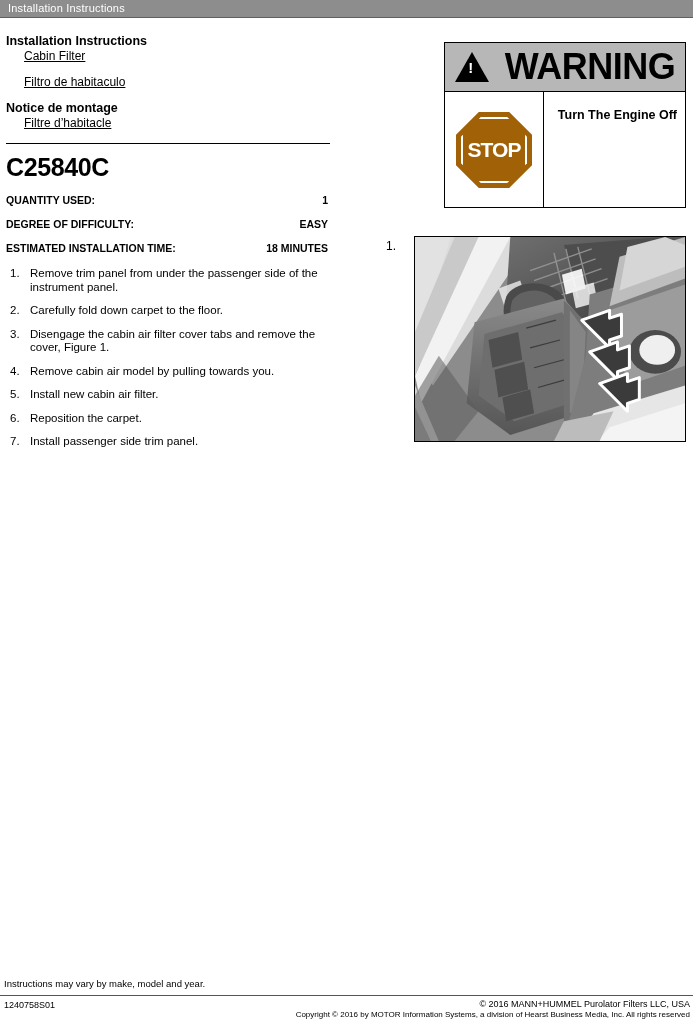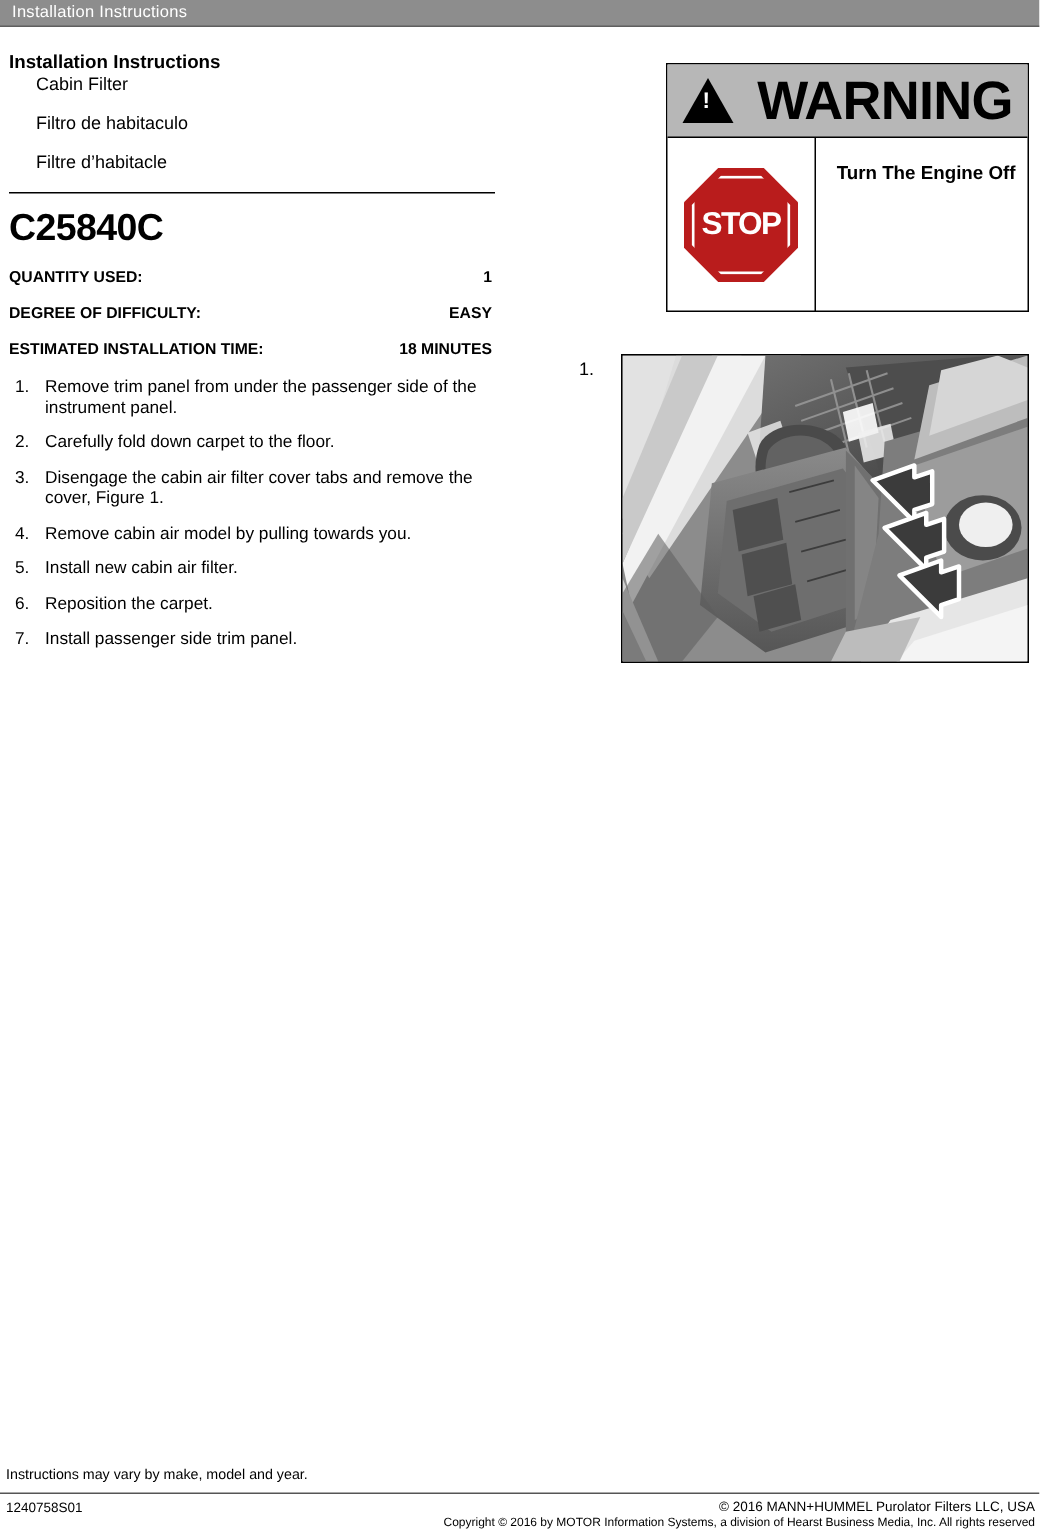--- a/index.html
+++ b/index.html
@@ -46,20 +46,21 @@
   .lang-block { margin-bottom: 11px; }
   .lang-title {
     font-size: 12.5px;
     font-weight: bold;
     line-height: 15px;
   }
   .lang-sub {
     font-size: 12px;
     line-height: 15px;
     margin-left: 18px;
+    text-decoration: underline;
   }
 
   .rule {
     border-top: 1.6px solid #000;
     margin: 12px 0 0 0;
     width: 324px;
   }
 
   .partno {
     font-size: 25px;
@@ -156,21 +157,21 @@
   .stop-cell {
     width: 98px;
     border-right: 1.5px solid #000;
     display: flex;
     align-items: center;
     justify-content: center;
   }
   .stop-sign {
     width: 76px;
     height: 76px;
-    background: #b91c1c;
+    background: #a16207;
     clip-path: polygon(30% 0%, 70% 0%, 100% 30%, 100% 70%, 70% 100%, 30% 100%, 0% 70%, 0% 30%);
     display: flex;
     align-items: center;
     justify-content: center;
     position: relative;
   }
   .stop-sign::before {
     content: "";
     position: absolute;
     left: 5px; top: 5px;
@@ -275,20 +276,21 @@
   <div class="lang-block">
     <div class="lang-title">Installation Instructions</div>
     <div class="lang-sub">Cabin Filter</div>
   </div>
 
   <div class="lang-block">
     <div class="lang-sub">Filtro de habitaculo</div>
   </div>
 
   <div class="lang-block">
+    <div class="lang-title">Notice de montage</div>
     <div class="lang-sub">Filtre d’habitacle</div>
   </div>
 
   <div class="rule"></div>
 
   <div class="partno">C25840C</div>
 
   <table class="spec-table">
     <tbody>
       <tr>

